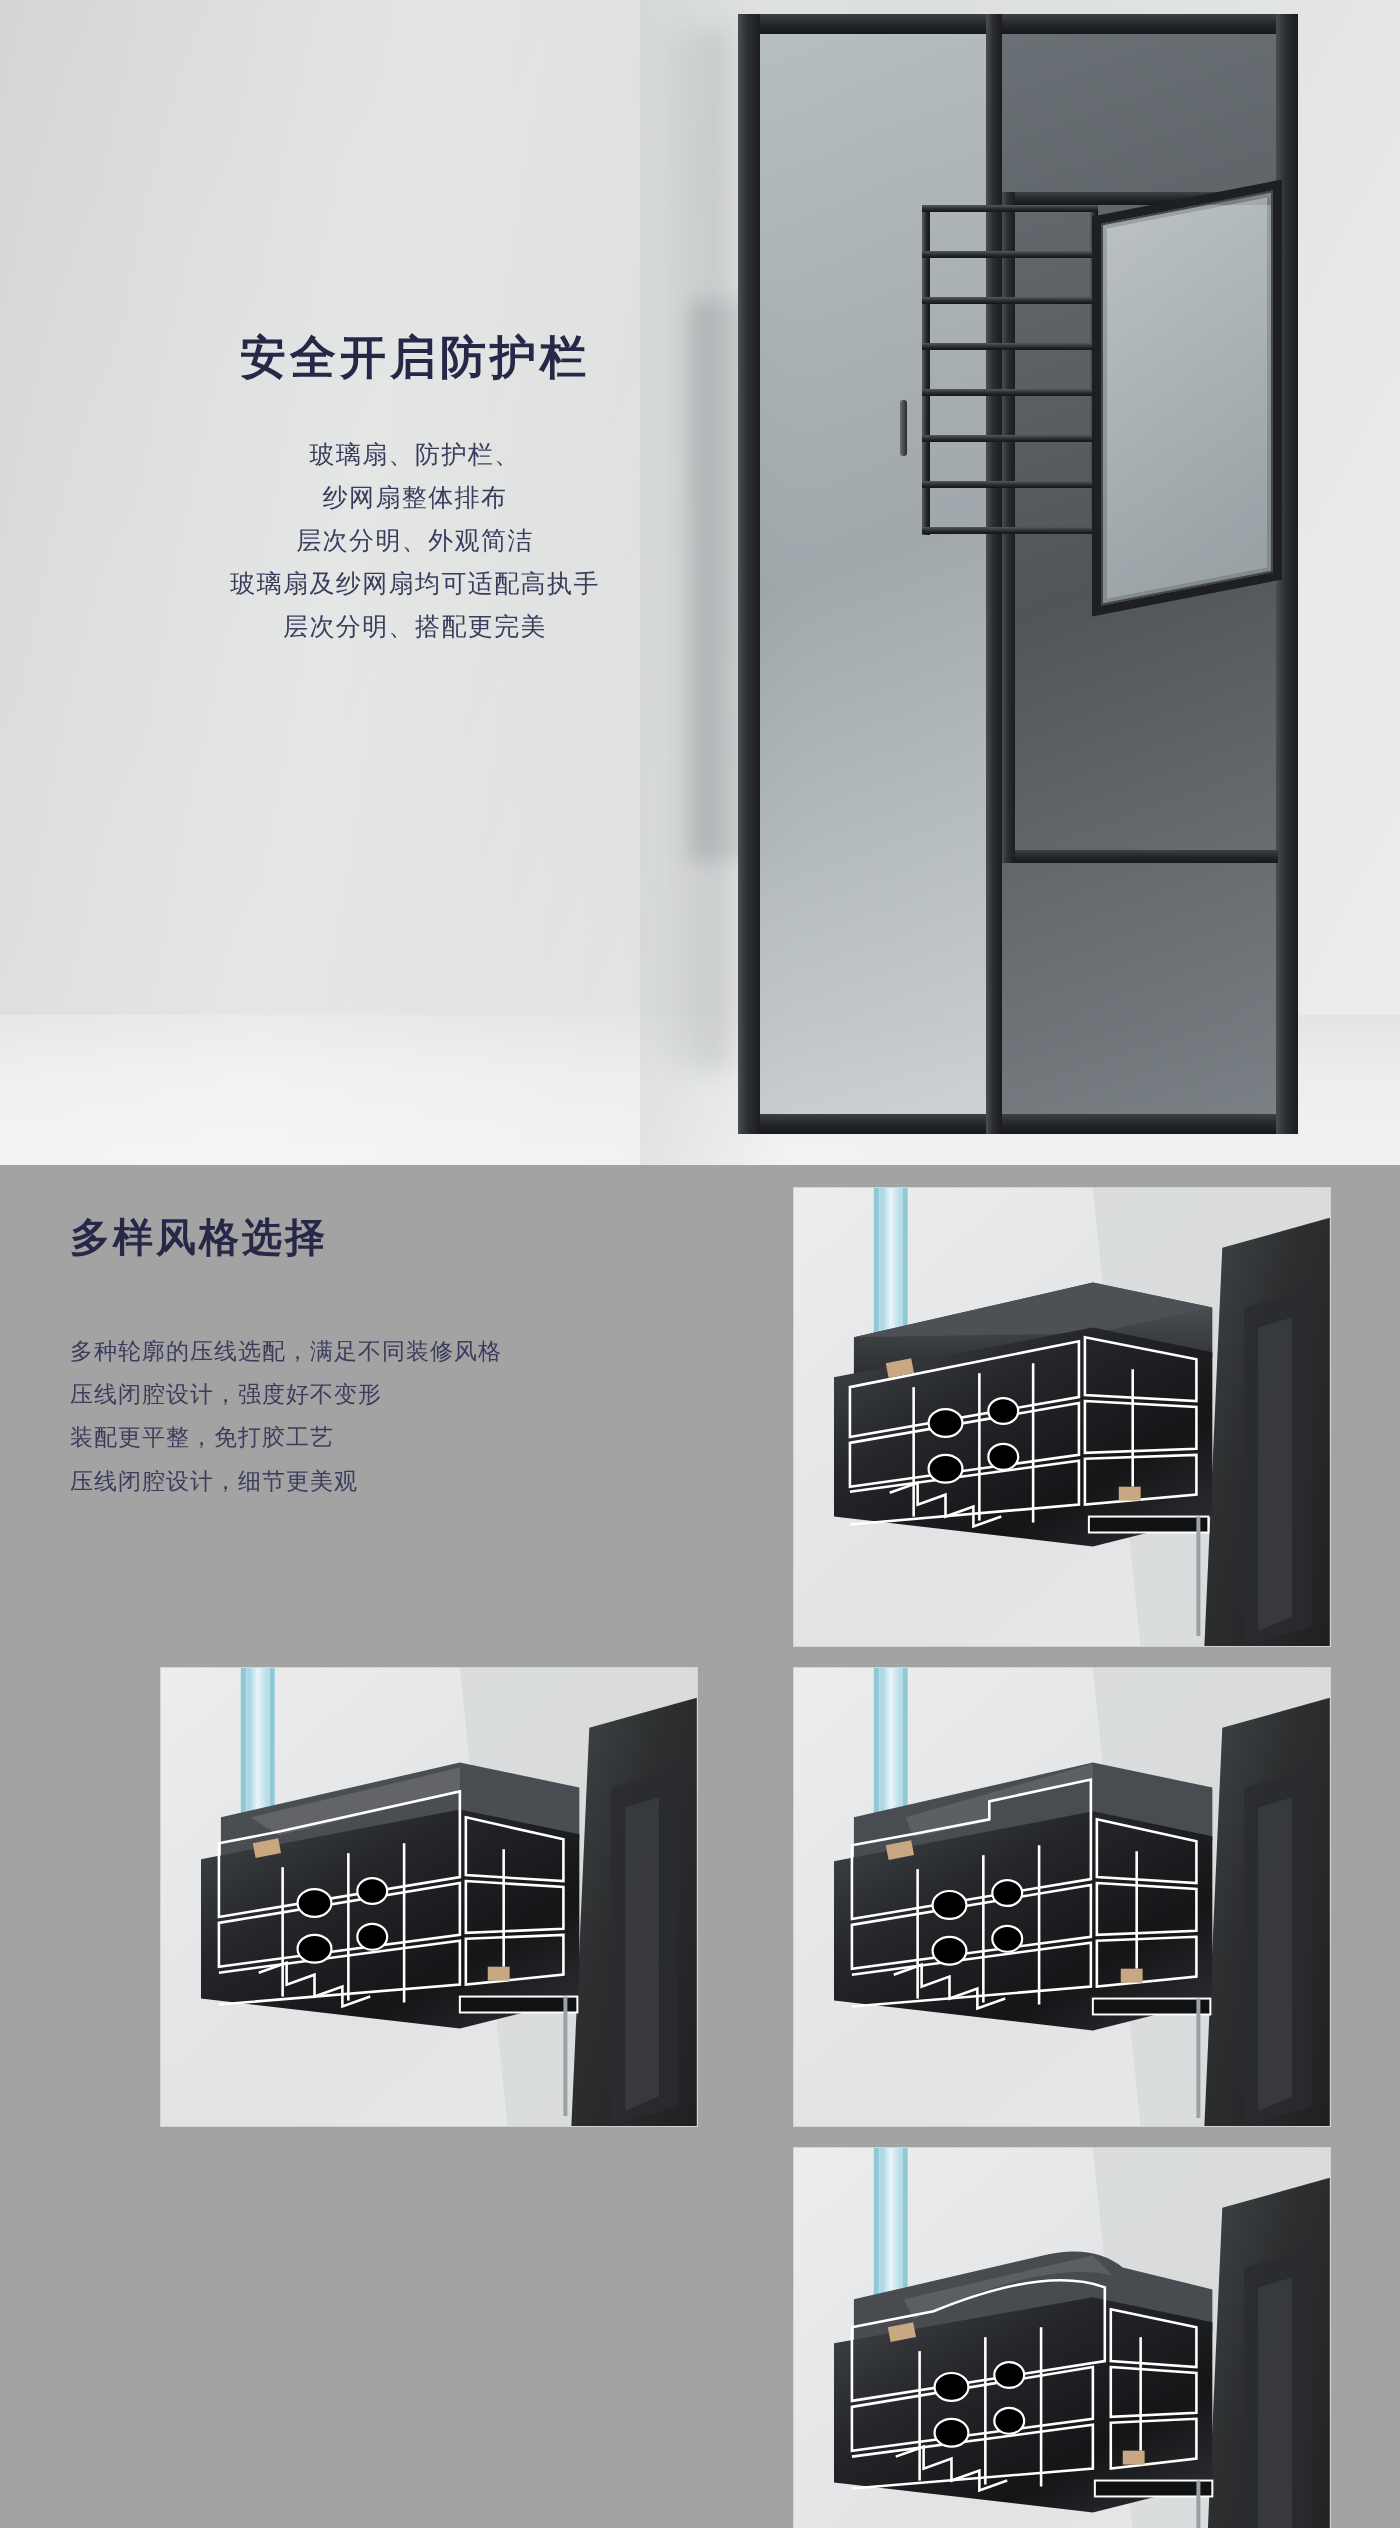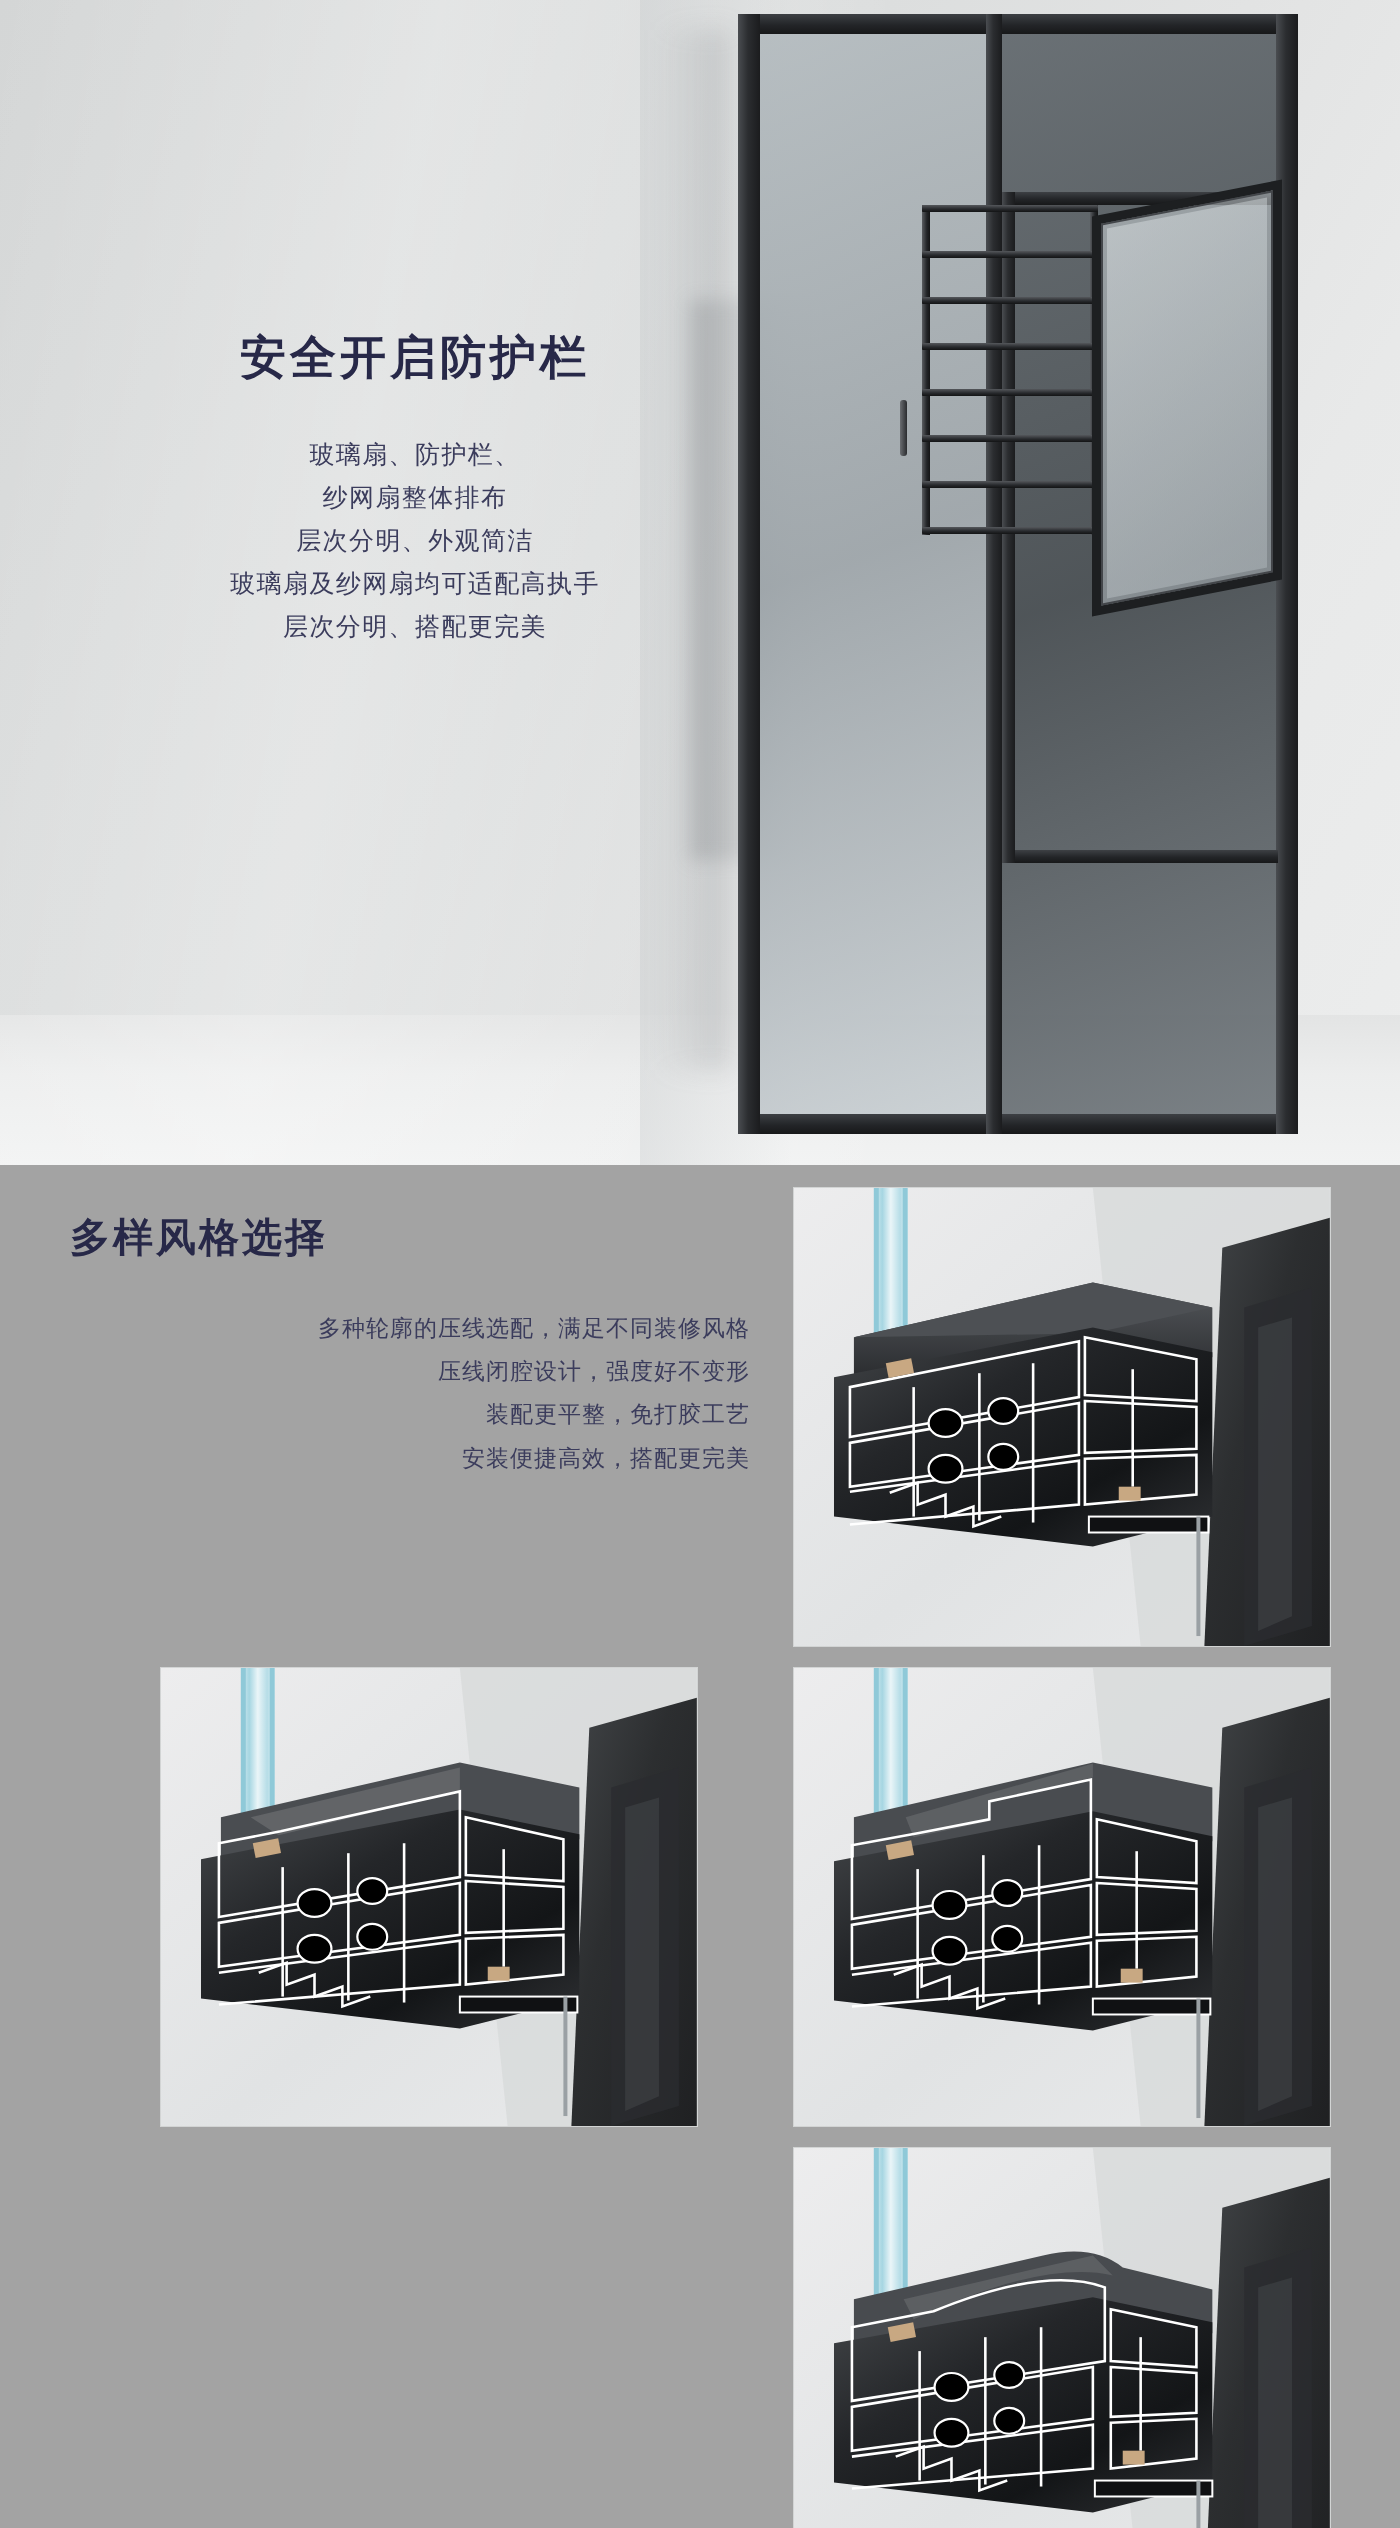--- a/index.html
+++ b/index.html
@@ -117,21 +117,21 @@
 
   
   .styles{
     position:relative; width:1400px; height:1363px;
     background:#a3a3a3;
   }
   .styles-text{ position:absolute; left:70px; top:45px; width:680px; }
   .styles-title{
     font-size:40px; font-weight:700; color:#272848; letter-spacing:3px;
   }
-  .styles-lines{ margin-top:42px;text-align:right; }
+  .styles-lines{ margin-top:65px; }
   .styles-lines p{
     font-size:23px; color:#3b3c5c; line-height:1.88; letter-spacing:1px;
   }
 
   
   .card{
     position:absolute;
     border:1px solid #d2d4d4;
     background:linear-gradient(150deg,#eceded 0%,#e6e7e8 35%,#dfe1e2 70%,#e9eaea 100%);
     overflow:hidden;
@@ -207,21 +207,21 @@
 </section>
 
 <section class="styles">
 
   <div class="styles-text">
     <h2 class="styles-title">多样风格选择</h2>
     <div class="styles-lines">
       <p>多种轮廓的压线选配，满足不同装修风格</p>
       <p>压线闭腔设计，强度好不变形</p>
       <p>装配更平整，免打胶工艺</p>
-      <p>安装便捷高效，搭配更完美</p>
+      <p>压线闭腔设计，细节更美观</p>
     </div>
   </div>
 
   <div class="card card-a">
     <svg class="prof" viewBox="0 0 538 460" preserveAspectRatio="xMidYMid meet">
       <defs>
         <linearGradient id="gA-bg" x1="0" y1="0" x2="1" y2="1">
           <stop offset="0" stop-color="#ededee"></stop>
             <stop offset="0.55" stop-color="#e1e3e4"></stop>
             <stop offset="1" stop-color="#e9eaeb"></stop>

